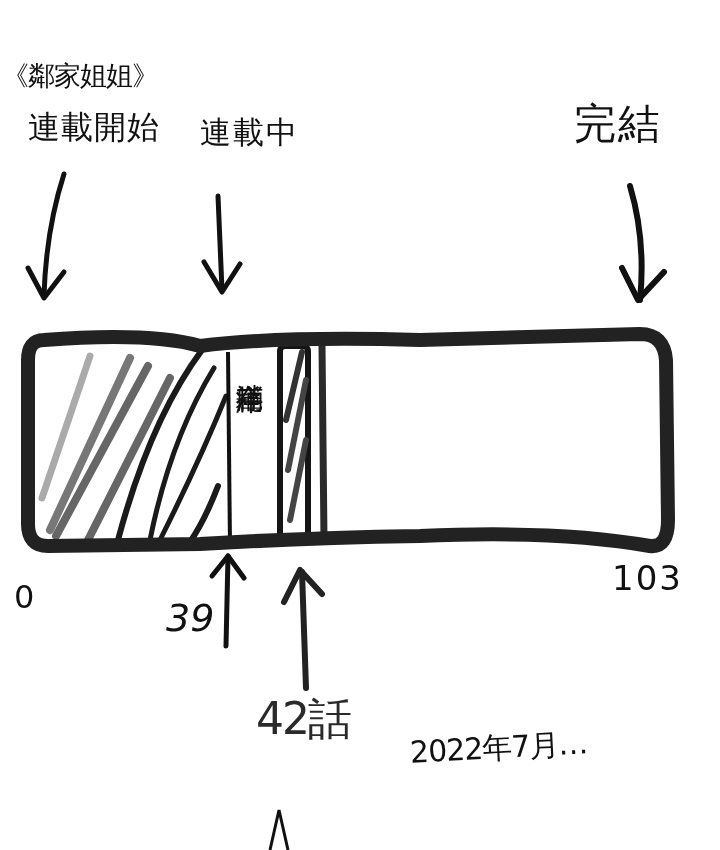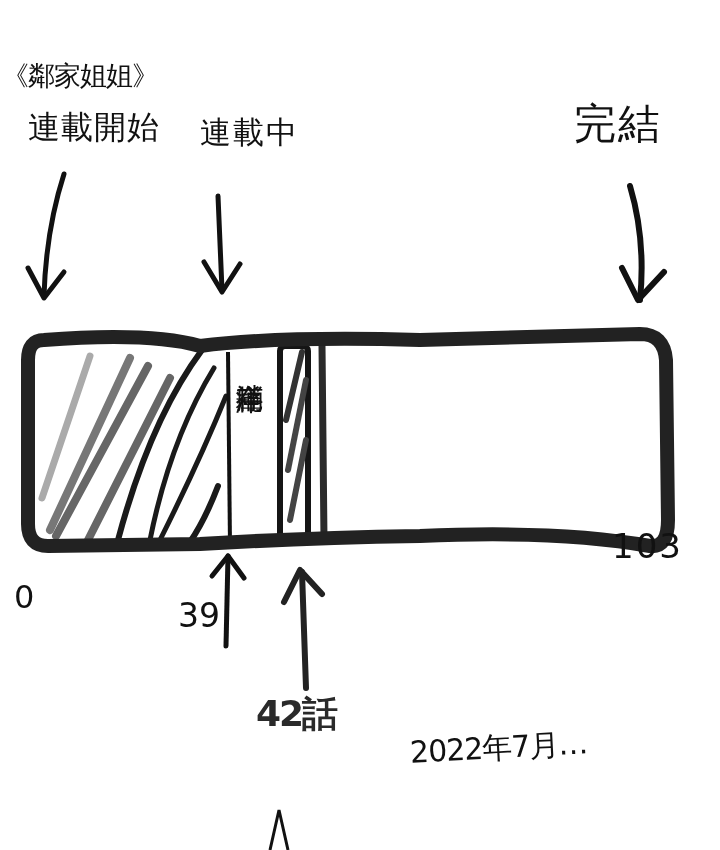--- a/index.html
+++ b/index.html
@@ -4,23 +4,23 @@
 <style>
   html, body { margin:0; padding:0; background:#ffffff; }
   body { width:720px; height:850px; position:relative; overflow:hidden;
          font-family:"DejaVu Sans", sans-serif; color:#111; }
   .lbl { position:absolute; white-space:nowrap; color:#111; }
   #title-line { left:2px; top:58px; font-size:27px; letter-spacing:-1px;text-align:center; }
   #start-line { left:28px; top:106px; font-size:32px; letter-spacing:1px; }
   #ongoing { left:200px; top:112px; font-size:31px; letter-spacing:2px; }
   #end-label { left:574px; top:96px; font-size:42px; letter-spacing:2px; }
   #tick-0 { left:14px; top:578px; font-size:32px; }
-  #tick-39 { left:178px; top:596px; font-size:33px; }
-  #tick-103 { left:612px; top:526px; font-size:34px; letter-spacing:2px; }
-  #ep42 { left:256px; top:690px; font-size:36px; font-weight:bold; color:#2a2a2a; letter-spacing:-2px; }
+  #tick-39 { left:166px; top:596px; font-size:38px;font-style:italic; }
+  #tick-103 { left:612px; top:558px; font-size:34px; letter-spacing:2px; }
+  #ep42 { left:256px; top:690px; font-size:44px; font-weight:normal; color:#2a2a2a; letter-spacing:-2px; }
   #date { left:410px; top:728px; font-size:30px; transform:rotate(-3deg); letter-spacing:-1px; }
   #stock { position:absolute; left:232px; top:362px; width:36px; font-size:28px; line-height:38px;
            text-align:center; writing-mode:vertical-rl; text-orientation:upright; }
   svg { position:absolute; left:0; top:0; }
 </style>
 </head>
 <body>
 
 <svg width="720" height="850" viewBox="0 0 720 850">
 

